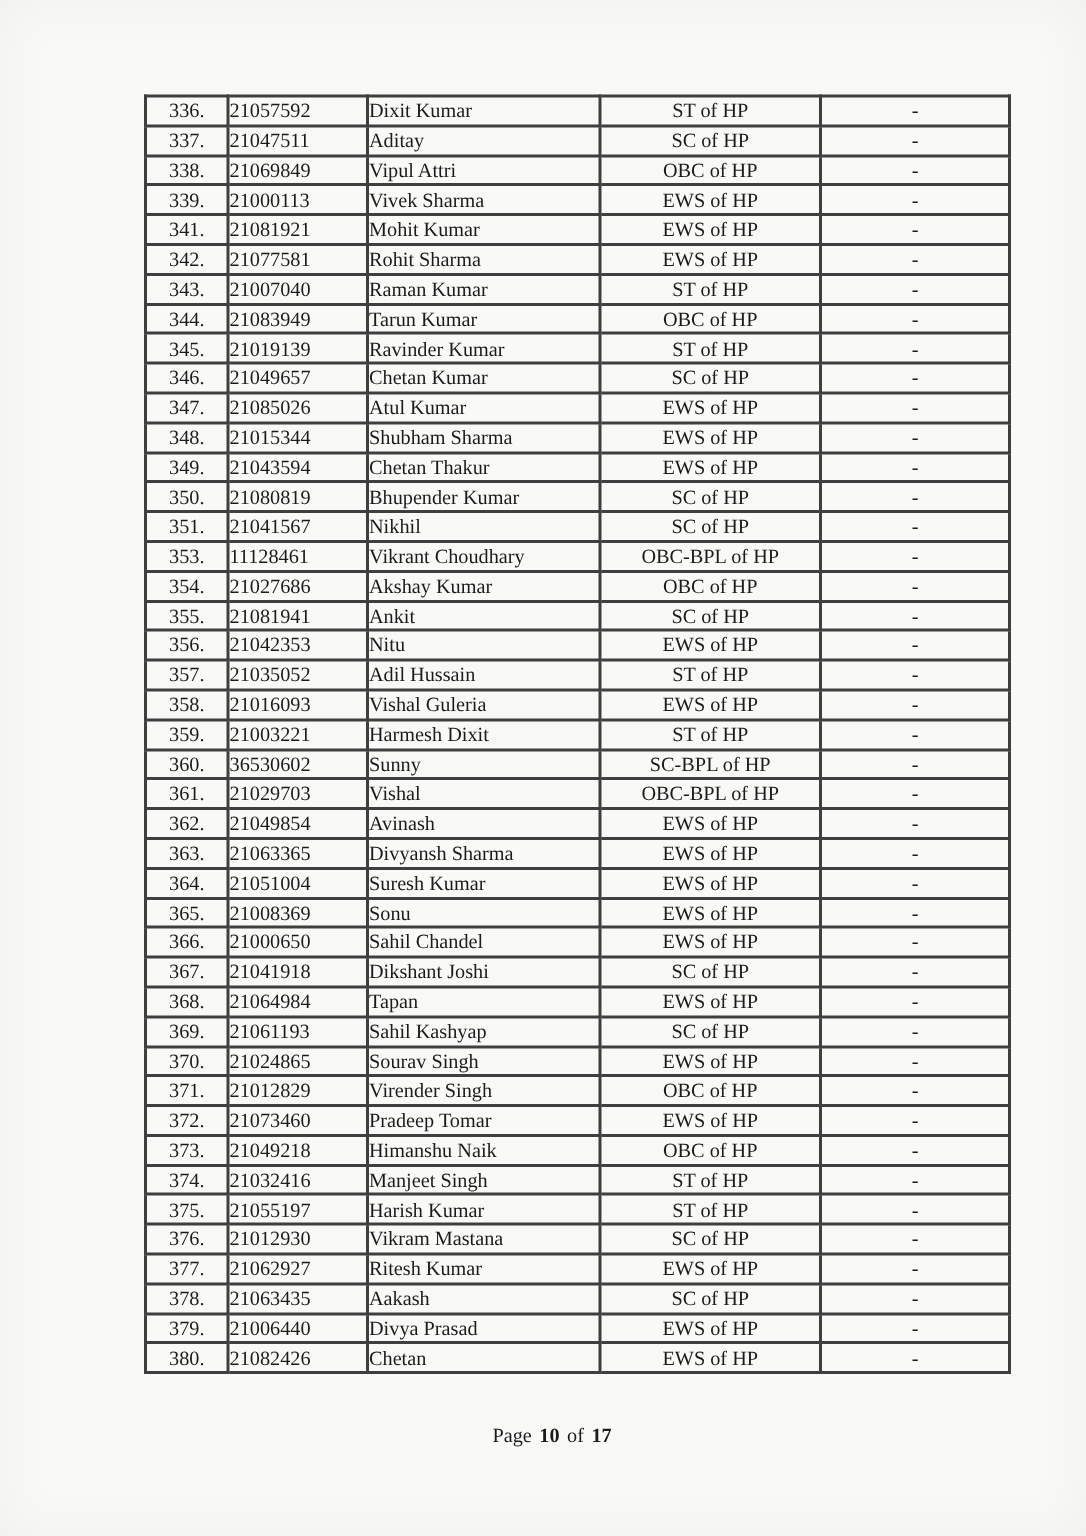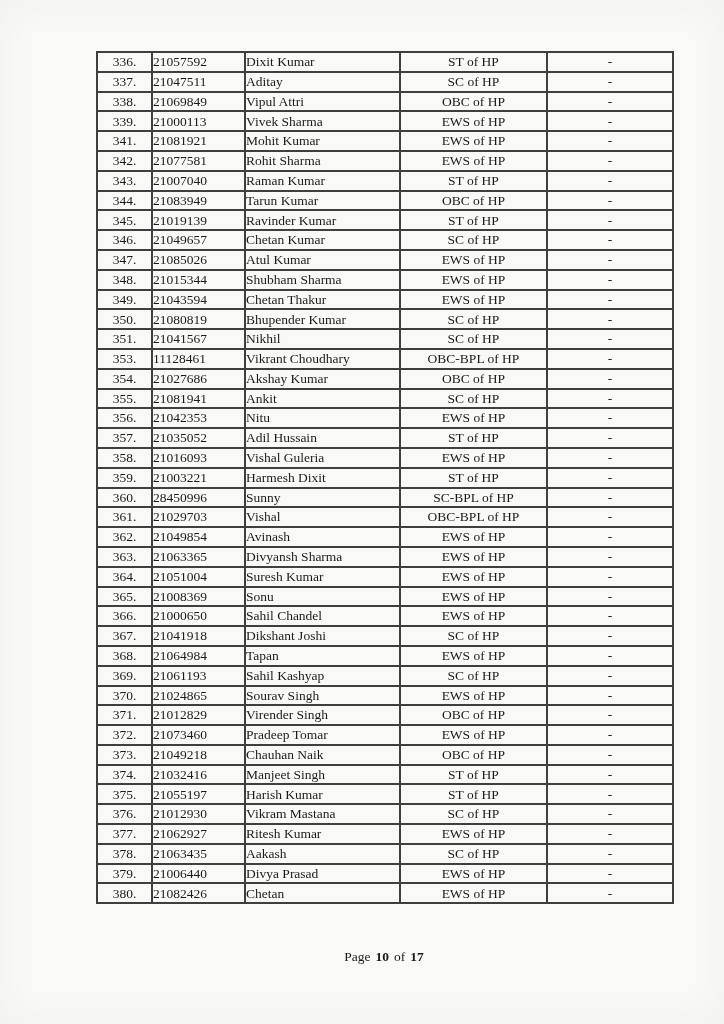--- a/index.html
+++ b/index.html
@@ -14,21 +14,21 @@
     margin: 0 auto;
     background: #f9f9f7;
     overflow: hidden;
     font-family: "Liberation Serif", "DejaVu Serif", serif;
     color: #1b1b1b;
     box-shadow: inset 0 0 40px rgba(0,0,0,0.04);
   }
   table.roster {
     position: absolute;
     left: 96px;
-    top: 51px;
+    top: 63px;
     width: 576px;
     border-collapse: collapse;
     table-layout: fixed;
   }
   table.roster td {
     border: 2px solid #3f3f3f;
     height: 17.8px;
     padding: 0;
     font-size: 13.5px;
     line-height: 1;
@@ -36,21 +36,21 @@
     white-space: nowrap;
     overflow: hidden;
   }
   td.col-sn       { text-align: center; }
   td.col-roll     { text-align: left; padding-left: 10px; }
   td.col-name     { text-align: left; padding-left: 8px; }
   td.col-category { text-align: center; margin-left: 32px; }
   td.col-remark   { text-align: center; }
   .footer {
     position: absolute;
-    left: 96px;
+    left: 80px;
     top: 949px;
     width: 576px;
     display: flex;
     justify-content: center;
     align-items: baseline;
     gap: 5px;
     font-size: 13.5px;
   }
   .footer .bold { font-weight: bold; }
 </style>
@@ -217,21 +217,21 @@
         </tr>
         <tr>
           <td class="col-sn">359.</td>
           <td class="col-roll">21003221</td>
           <td class="col-name">Harmesh Dixit</td>
           <td class="col-category">ST of HP</td>
           <td class="col-remark">-</td>
         </tr>
         <tr>
           <td class="col-sn">360.</td>
-          <td class="col-roll">28450996</td>
+          <td class="col-roll">36530602</td>
           <td class="col-name">Sunny</td>
           <td class="col-category">SC-BPL of HP</td>
           <td class="col-remark">-</td>
         </tr>
         <tr>
           <td class="col-sn">361.</td>
           <td class="col-roll">21029703</td>
           <td class="col-name">Vishal</td>
           <td class="col-category">OBC-BPL of HP</td>
           <td class="col-remark">-</td>
@@ -309,21 +309,21 @@
         <tr>
           <td class="col-sn">372.</td>
           <td class="col-roll">21073460</td>
           <td class="col-name">Pradeep Tomar</td>
           <td class="col-category">EWS of HP</td>
           <td class="col-remark">-</td>
         </tr>
         <tr>
           <td class="col-sn">373.</td>
           <td class="col-roll">21049218</td>
-          <td class="col-name">Chauhan Naik</td>
+          <td class="col-name">Himanshu Naik</td>
           <td class="col-category">OBC of HP</td>
           <td class="col-remark">-</td>
         </tr>
         <tr>
           <td class="col-sn">374.</td>
           <td class="col-roll">21032416</td>
           <td class="col-name">Manjeet Singh</td>
           <td class="col-category">ST of HP</td>
           <td class="col-remark">-</td>
         </tr>

